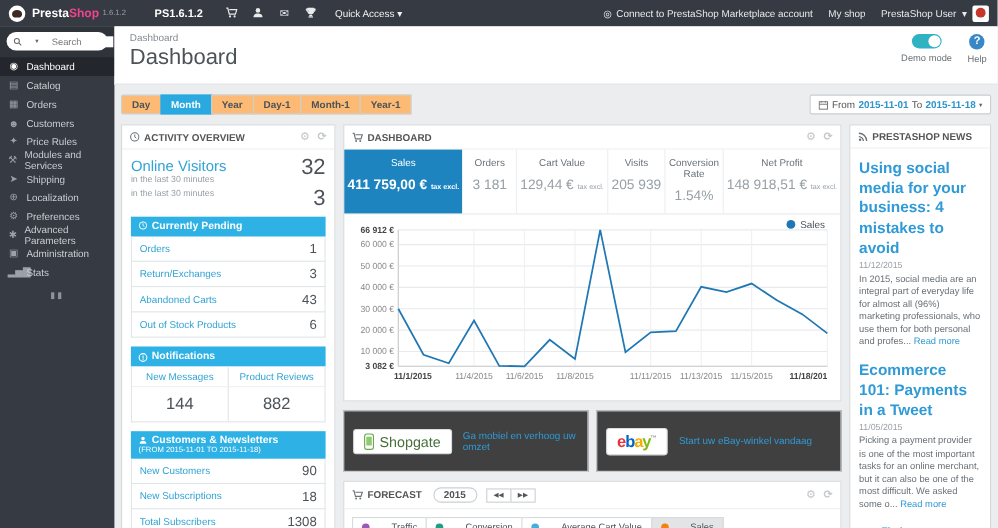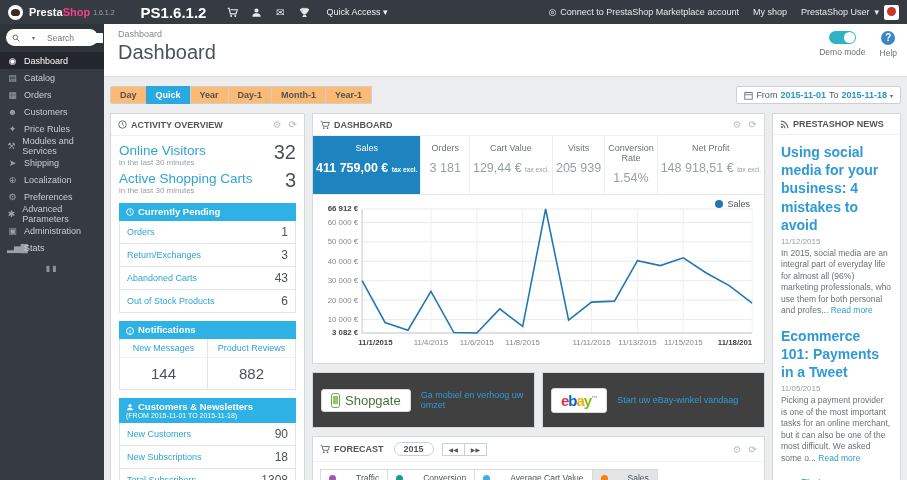--- a/index.html
+++ b/index.html
@@ -6,21 +6,21 @@
   html,body { width:907px; height:480px; overflow:hidden; background:#ebedef;
     font-family:"Liberation Sans","DejaVu Sans",sans-serif; font-size:10px; color:#444; }
 
   
   .topbar { height:24px; background:#363a42; display:flex; align-items:center; padding:0 8px; color:#fff; }
   .logo-circle { width:15px; height:15px; border-radius:50%; background:#fff; position:relative; margin-right:6px; flex:none; }
   .logo-circle::after { content:""; position:absolute; left:3px; top:4px; width:9px; height:7px; border-radius:50% 50% 40% 40%; background:#3d2b23; }
   .brand { font-size:11px; font-weight:bold; }
   .brand .b2 { color:#f0438d; }
   .brand-ver { font-size:7px; color:#9aa0a8; margin:0 10px 0 3px; }
-  .shopname { font-size:15px; font-weight:bold; margin-right:14px;padding-left:16px; }
+  .shopname { font-size:10px; font-weight:bold; margin-right:14px;padding-left:16px; }
   .tb-ico { width:24px; text-align:center; color:#e8eaec; font-size:10px; cursor:pointer; }
   .tb-ico svg { vertical-align:middle; }
   .quick { font-size:9px; margin-left:10px; cursor:pointer; color:#f2f3f4; }
   .tb-right { margin-left:auto; display:flex; align-items:center; gap:14px; font-size:9px; color:#e8eaec; }
   .tb-right .mk { display:flex; gap:4px; align-items:center; cursor:pointer; }
   .avatar { width:15px; height:15px; background:#fff; border-radius:2px; position:relative; flex:none; }
   .avatar::after { content:""; position:absolute; left:3px; top:2px; width:9px; height:9px; border-radius:50%; background:#c7352b; }
   .user-wrap { display:flex; align-items:center; gap:5px; cursor:pointer; }
 
   
@@ -259,21 +259,21 @@
             <span>Help</span>
           </div>
       </div>
     </div>
 
     <div class="scroll">
 
       <div class="toolbar">
         <div class="btn-group">
           <span class="range-btn">Day</span>
-          <span class="range-btn active">Quick</span>
+          <span class="range-btn active">Month</span>
           <span class="range-btn">Year</span>
           <span class="range-btn">Day-1</span>
           <span class="range-btn">Month-1</span>
           <span class="range-btn">Year-1</span>
         </div>
         <div class="daterange">
           <svg width="9" height="9" viewBox="0 0 12 12">
               <rect x="1" y="2" width="10" height="9" fill="none" stroke="#777" stroke-width="1.2"></rect>
               <line x1="1" y1="5" x2="11" y2="5" stroke="#777" stroke-width="1.2"></line>
               <line x1="3.5" y1="1" x2="3.5" y2="3" stroke="#777" stroke-width="1.2"></line>
@@ -305,21 +305,20 @@
                 </span>
             </div>
             <div class="act-body">
               <div class="metric clearfix">
                 <span class="val">32</span>
                 <div class="lnk">Online Visitors</div>
                 <div class="sub">in the last 30 minutes</div>
               </div>
               <div class="metric clearfix">
                 <span class="val">3</span>
-                <div class="lnk">Active Shopping Carts</div>
                 <div class="sub">in the last 30 minutes</div>
               </div>
 
               <div class="sec">
                 <div class="sec-hd"><span class="shico">
                       <svg width="8" height="8" viewBox="0 0 12 12">
                         <circle cx="6" cy="6" r="5" fill="none" stroke="#fff" stroke-width="1.3"></circle>
                         <path d="M6 3v3l2 1.5" fill="none" stroke="#fff" stroke-width="1.2"></path>
                       </svg>
                     </span><span>Currently Pending</span></div>

